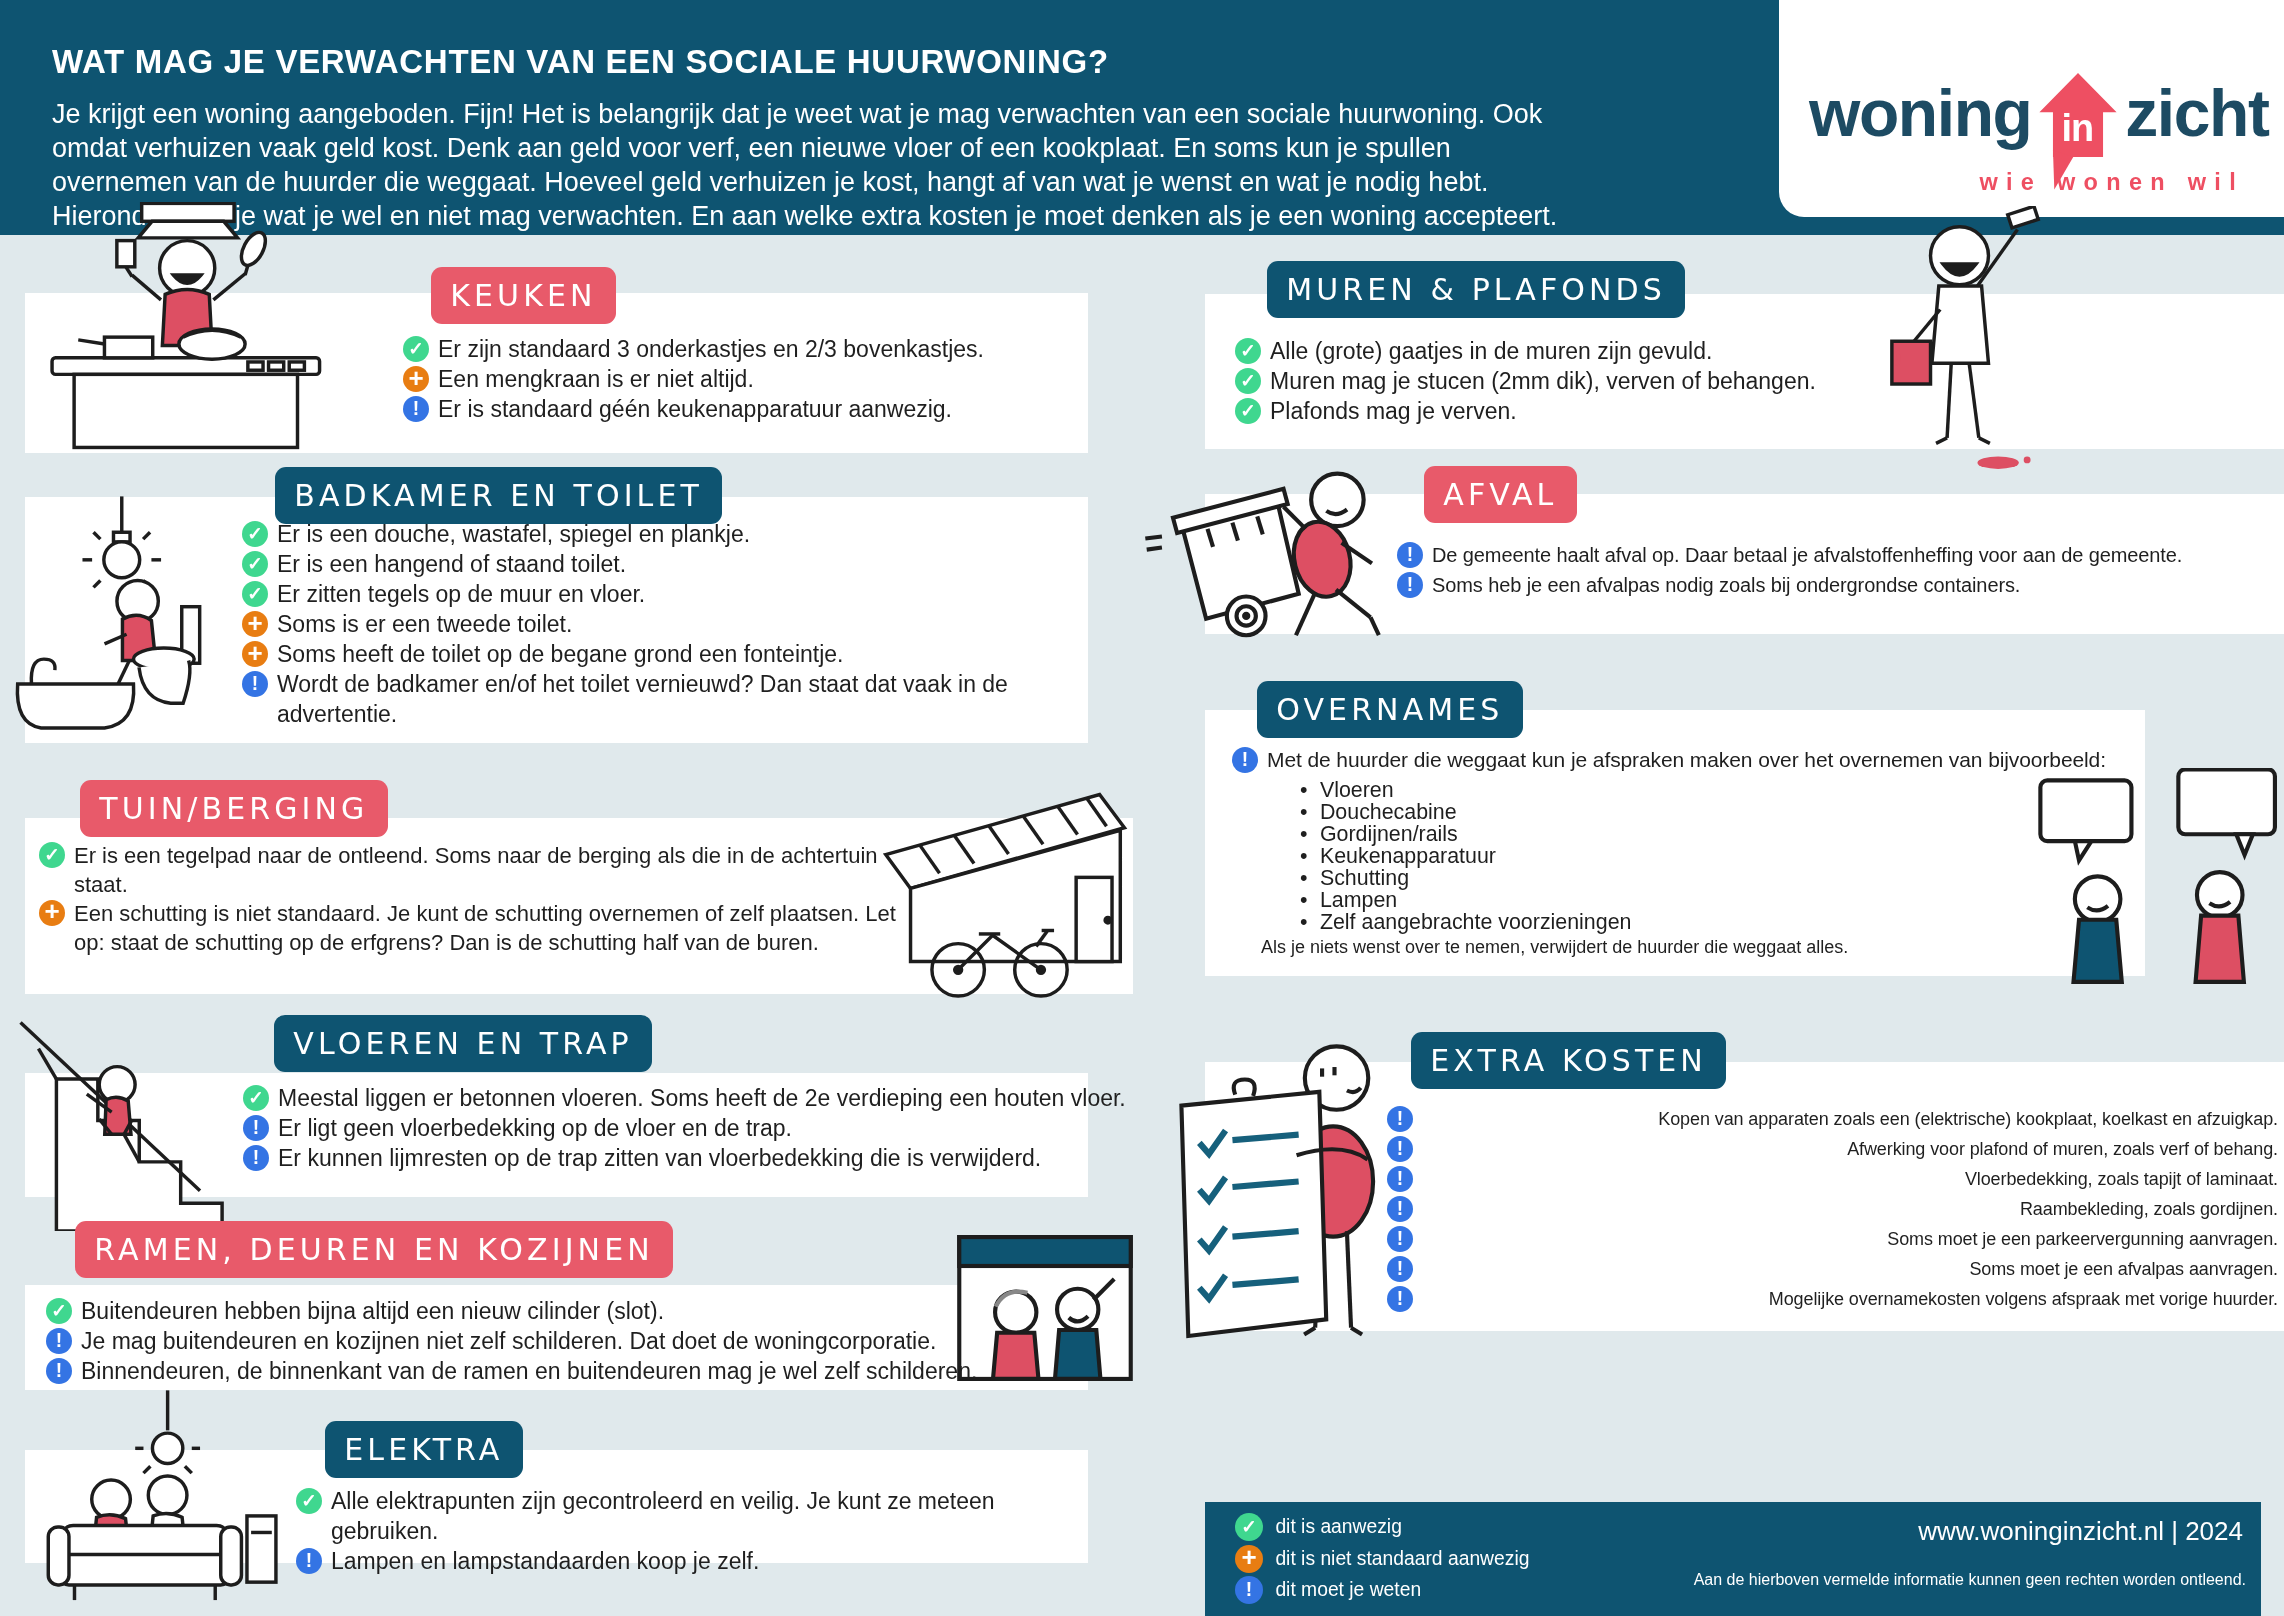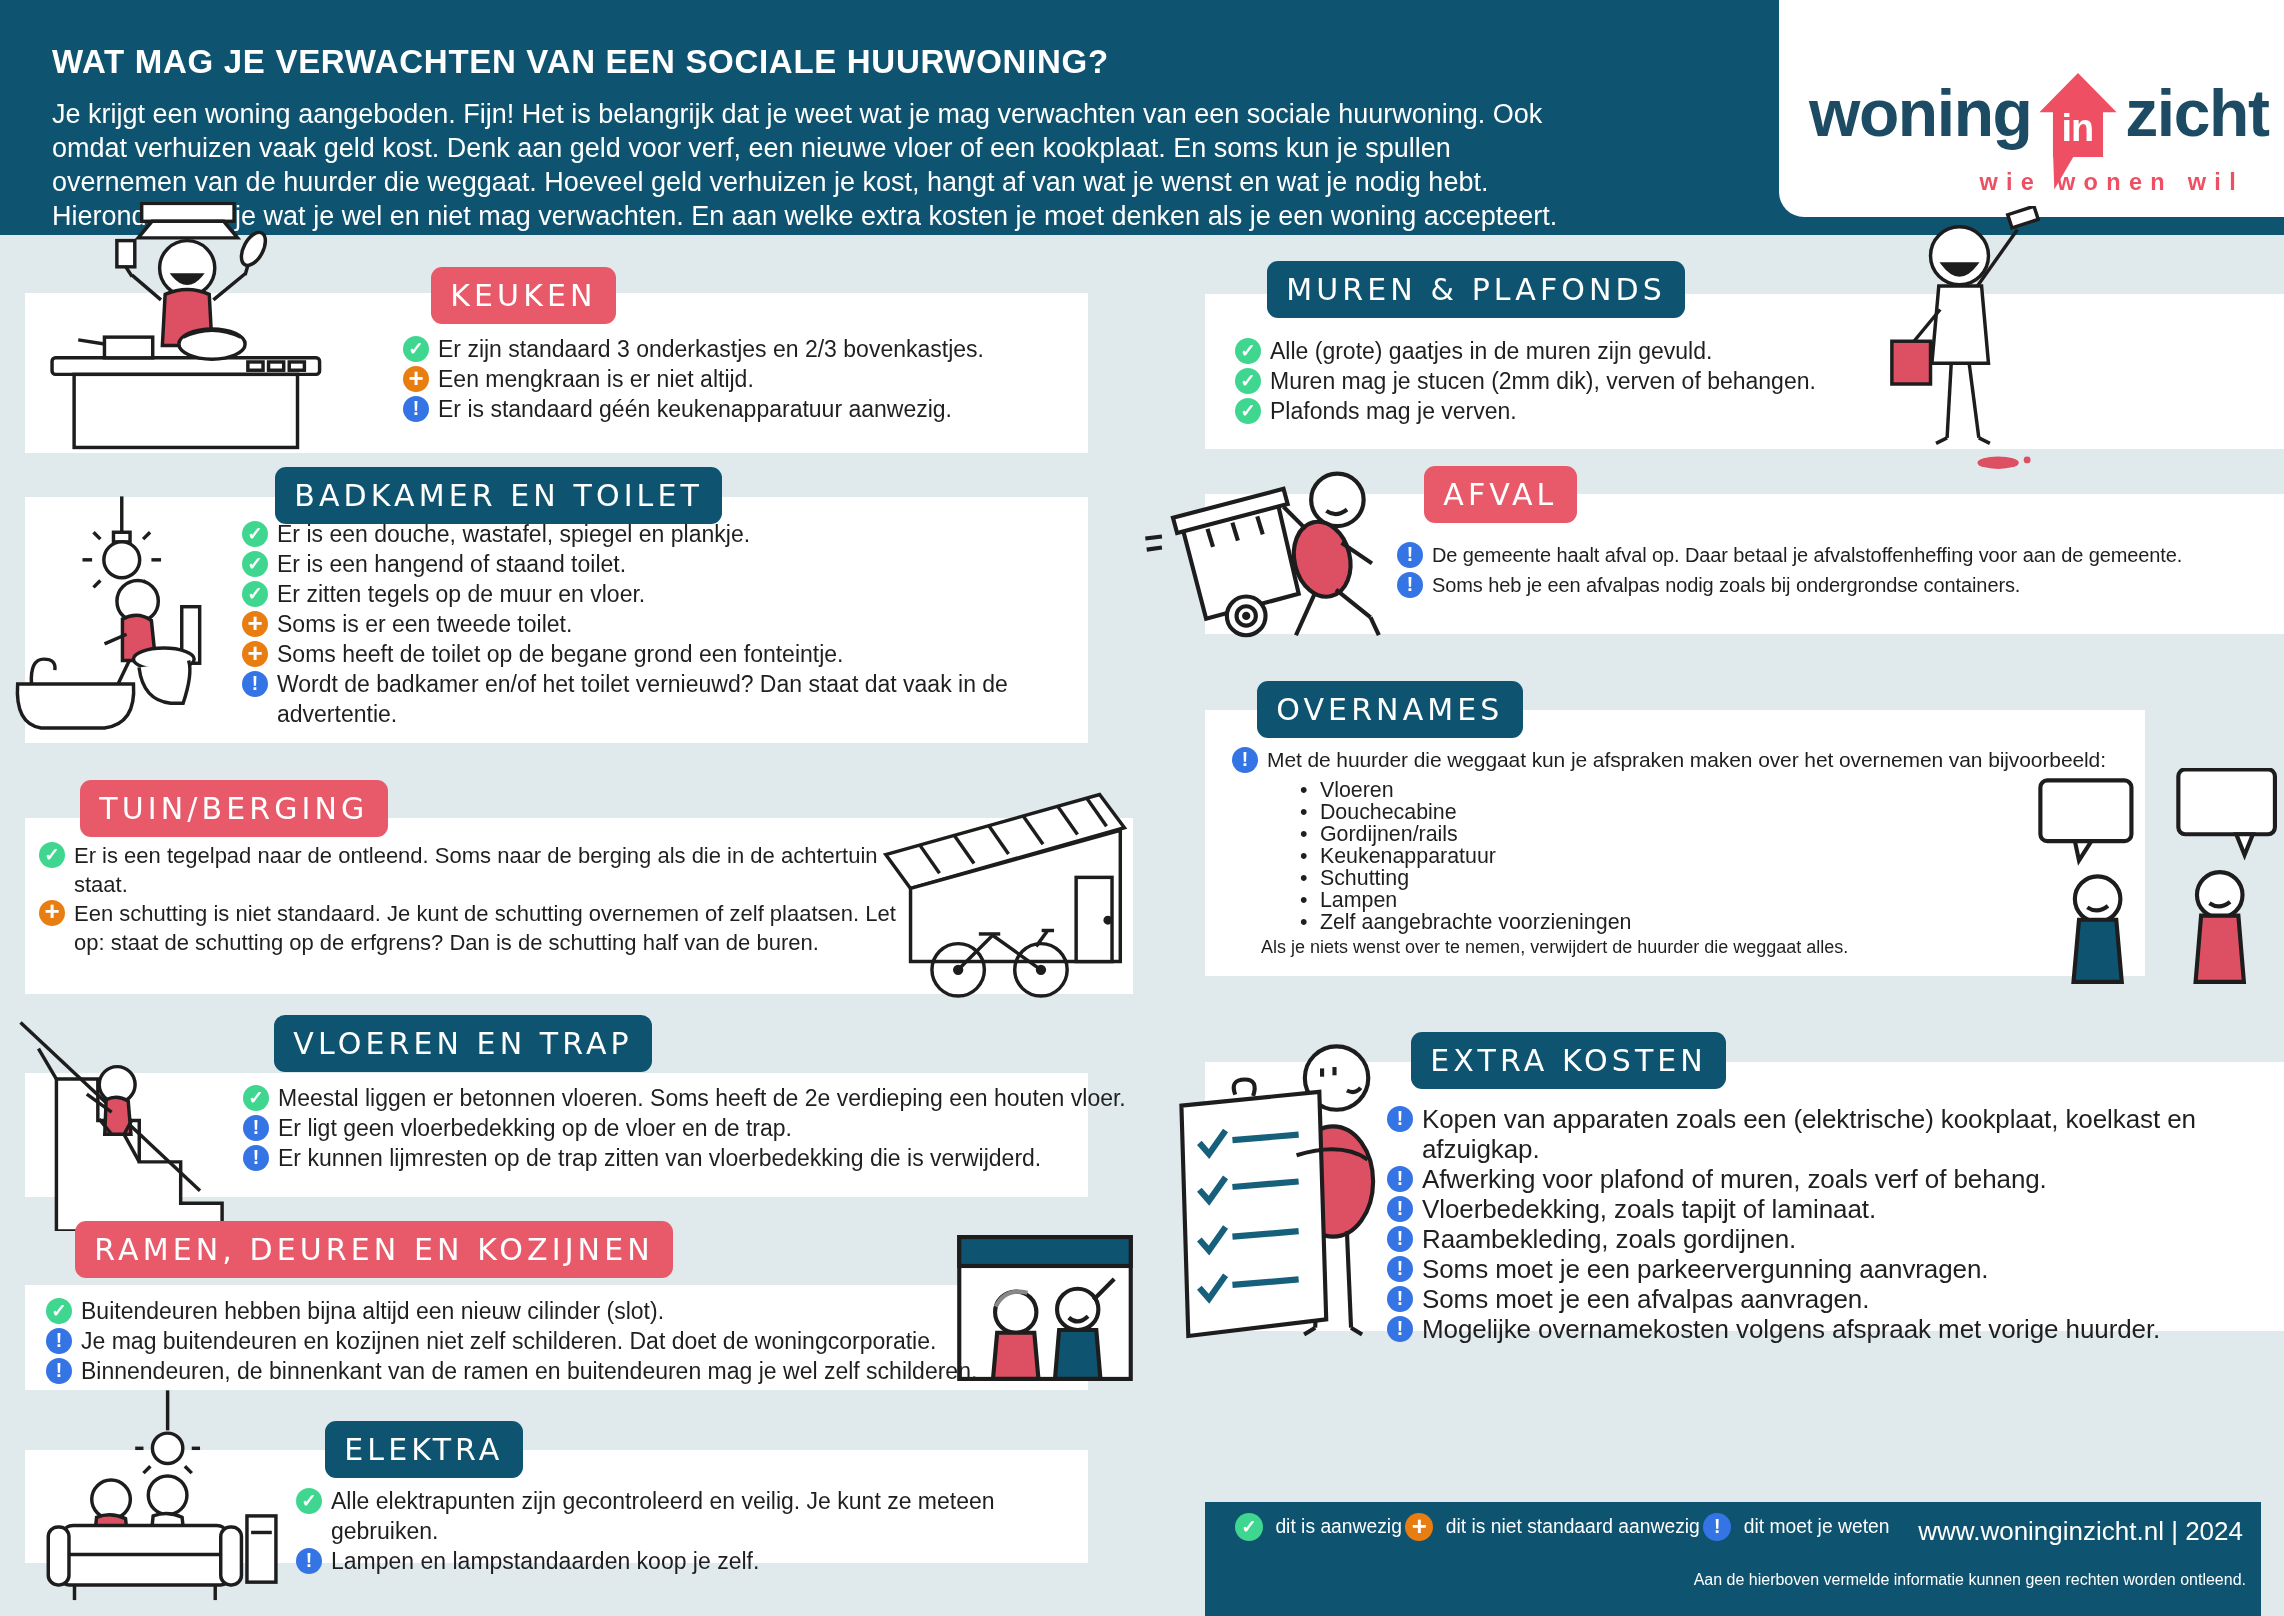--- a/index.html
+++ b/index.html
@@ -25,41 +25,41 @@
   .chip{position:absolute;height:57px;line-height:57px;padding:0 19.3px;border-radius:11px;
         color:#fff;font-weight:normal;font-size:30px;letter-spacing:4.1px;white-space:nowrap;z-index:3;
         font-family:"DejaVu Sans","Liberation Sans",sans-serif;}
   .chip.red{background:var(--red,#e85a6a);}
   .chip.teal{background:var(--teal,#0e5471);}
   .items{position:absolute;display:flex;flex-direction:column;z-index:3;}
   .row{display:flex;align-items:flex-start;gap:9px;font-size:23px;line-height:30px;}
   .items.s3 .row{font-size:22px;line-height:29px;}
   .items.fs29 .row{font-size:20px;letter-spacing:-0.1px;}
   .items.fs30 .row{font-size:21px;letter-spacing:-0.1px;}
-  .items.fs31 .row{font-size:26px;letter-spacing:-0.1px;}
+  .items.fs31 .row{font-size:18px;letter-spacing:-0.1px;justify-content:space-between;}
   .txt{display:block;}
 
   .ic{width:26px;height:26px;border-radius:50%;flex:0 0 26px;display:flex;align-items:center;
       justify-content:center;color:#fff;font-weight:bold;margin-top:2.1px;}
   .items.s3 .ic{margin-top:0.7px;}
   .ic.check{background:var(--green,#3fd78f);}
   .ic.check::before{content:"\2713";font-size:18.6px;}
   .ic.plus{background:var(--orange,#e87d12);}
   .ic.plus::before{content:"+";font-size:26px;line-height:0;position:relative;top:-1.4px;}
   .ic.info{background:var(--blue,#3474e4);}
   .ic.info::before{content:"!";font-size:19.3px;}
 
   .bullets{position:absolute;left:1300px;top:779px;margin:0;padding:0;list-style:none;z-index:3;}
   .bullets li{font-size:21.4px;line-height:22px;}
   .bullets li::before{content:"\2022";margin-right:12.4px;}
   .note{position:absolute;left:1261px;top:937px;font-size:18px;z-index:3;}
 
   
   .footer{position:absolute;left:1205px;top:1502px;width:1056px;height:114px;background:var(--teal,#0e5471);z-index:2;}
-  .legend{position:absolute;left:30px;top:11px;display:flex;flex-direction:row;gap:3.5px;}
+  .legend{position:absolute;left:30px;top:11px;display:flex;flex-direction:column;gap:3.5px;}
   .legend .row{font-size:19.3px;color:#fff;line-height:28px;align-items:center;gap:12.4px;}
   .legend .ic{width:28px;height:28px;flex-basis:28px;margin-top:0;}
   .site{position:absolute;right:18px;top:14px;font-size:26px;color:#fff;}
   .disclaimer{position:absolute;right:15px;top:69px;font-size:16px;color:#fff;}
 
   
   .illu{position:absolute;z-index:2;}
 </style>
 </head>
 <body>

